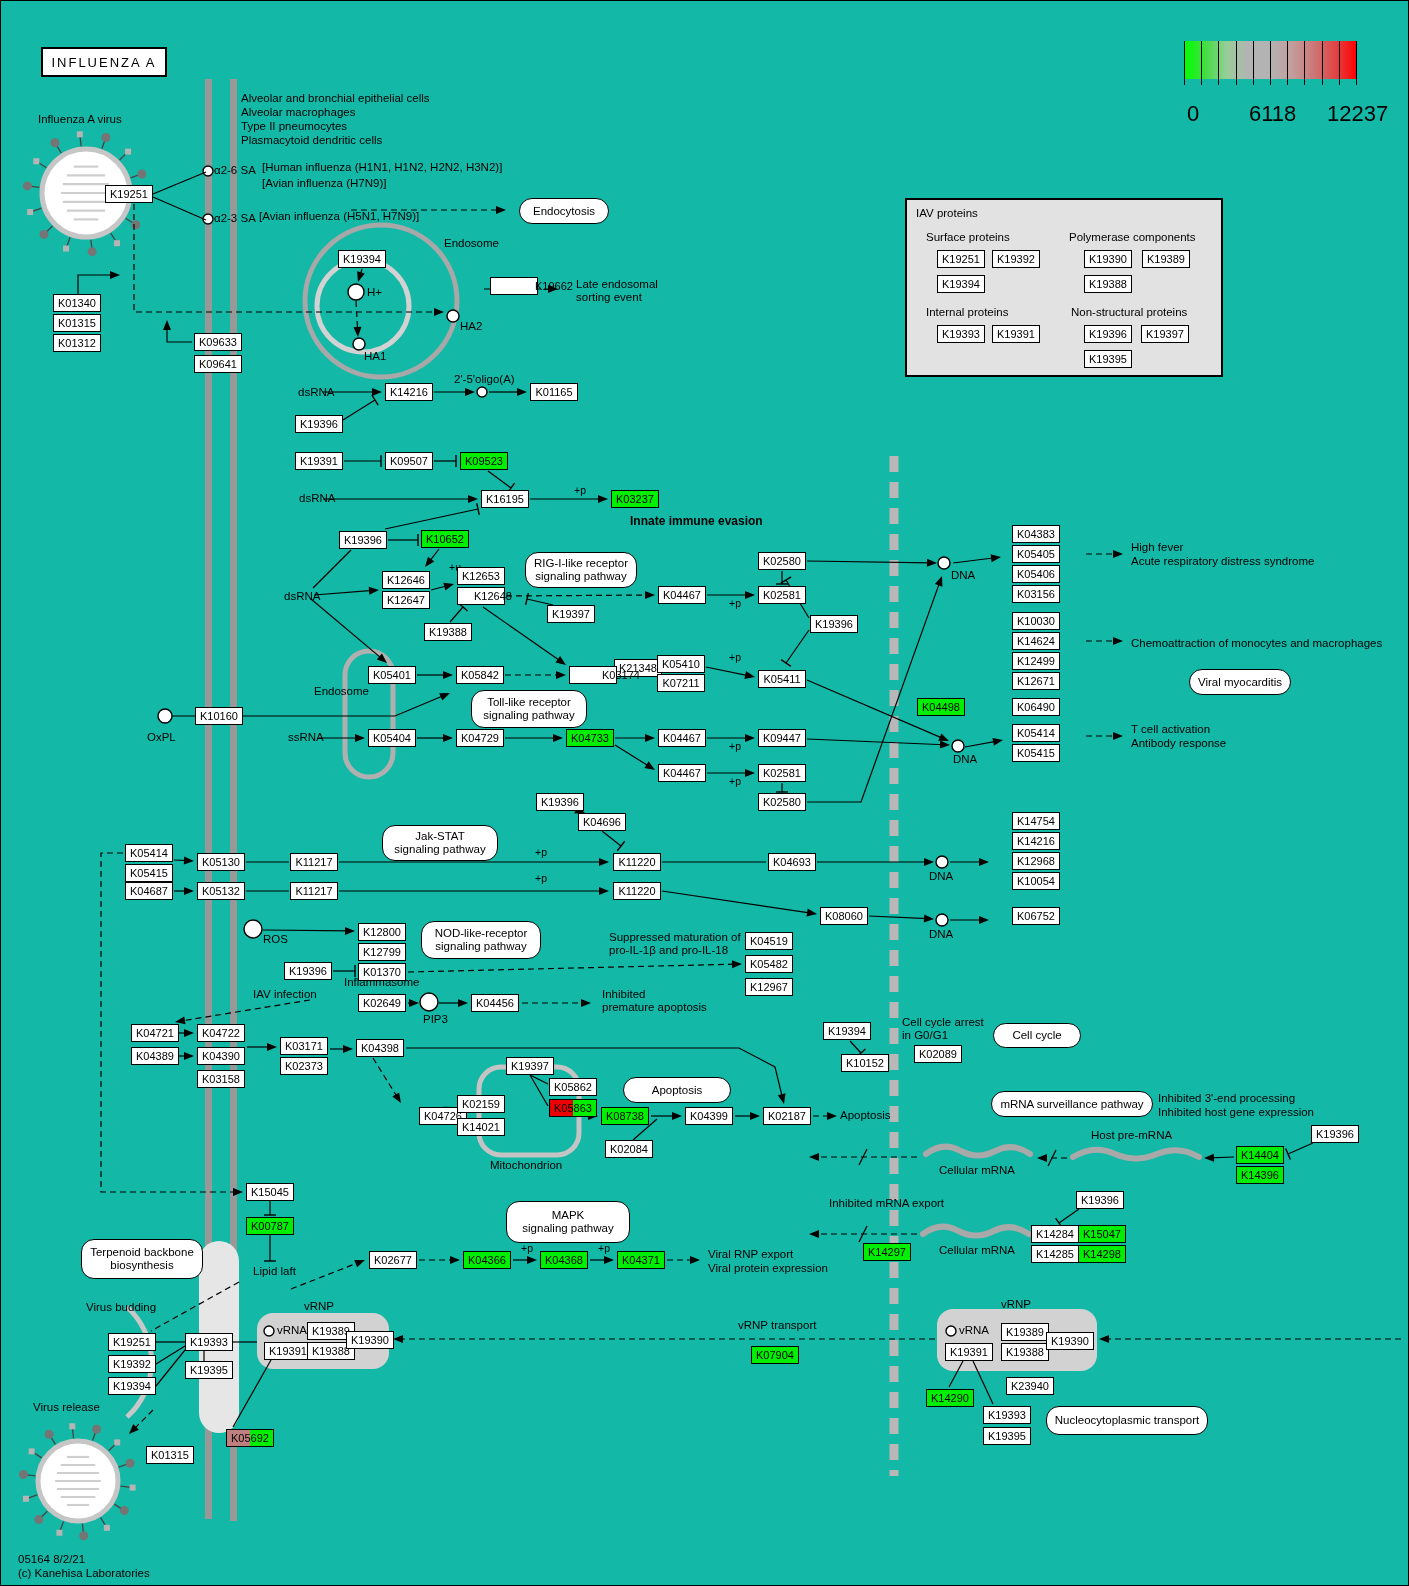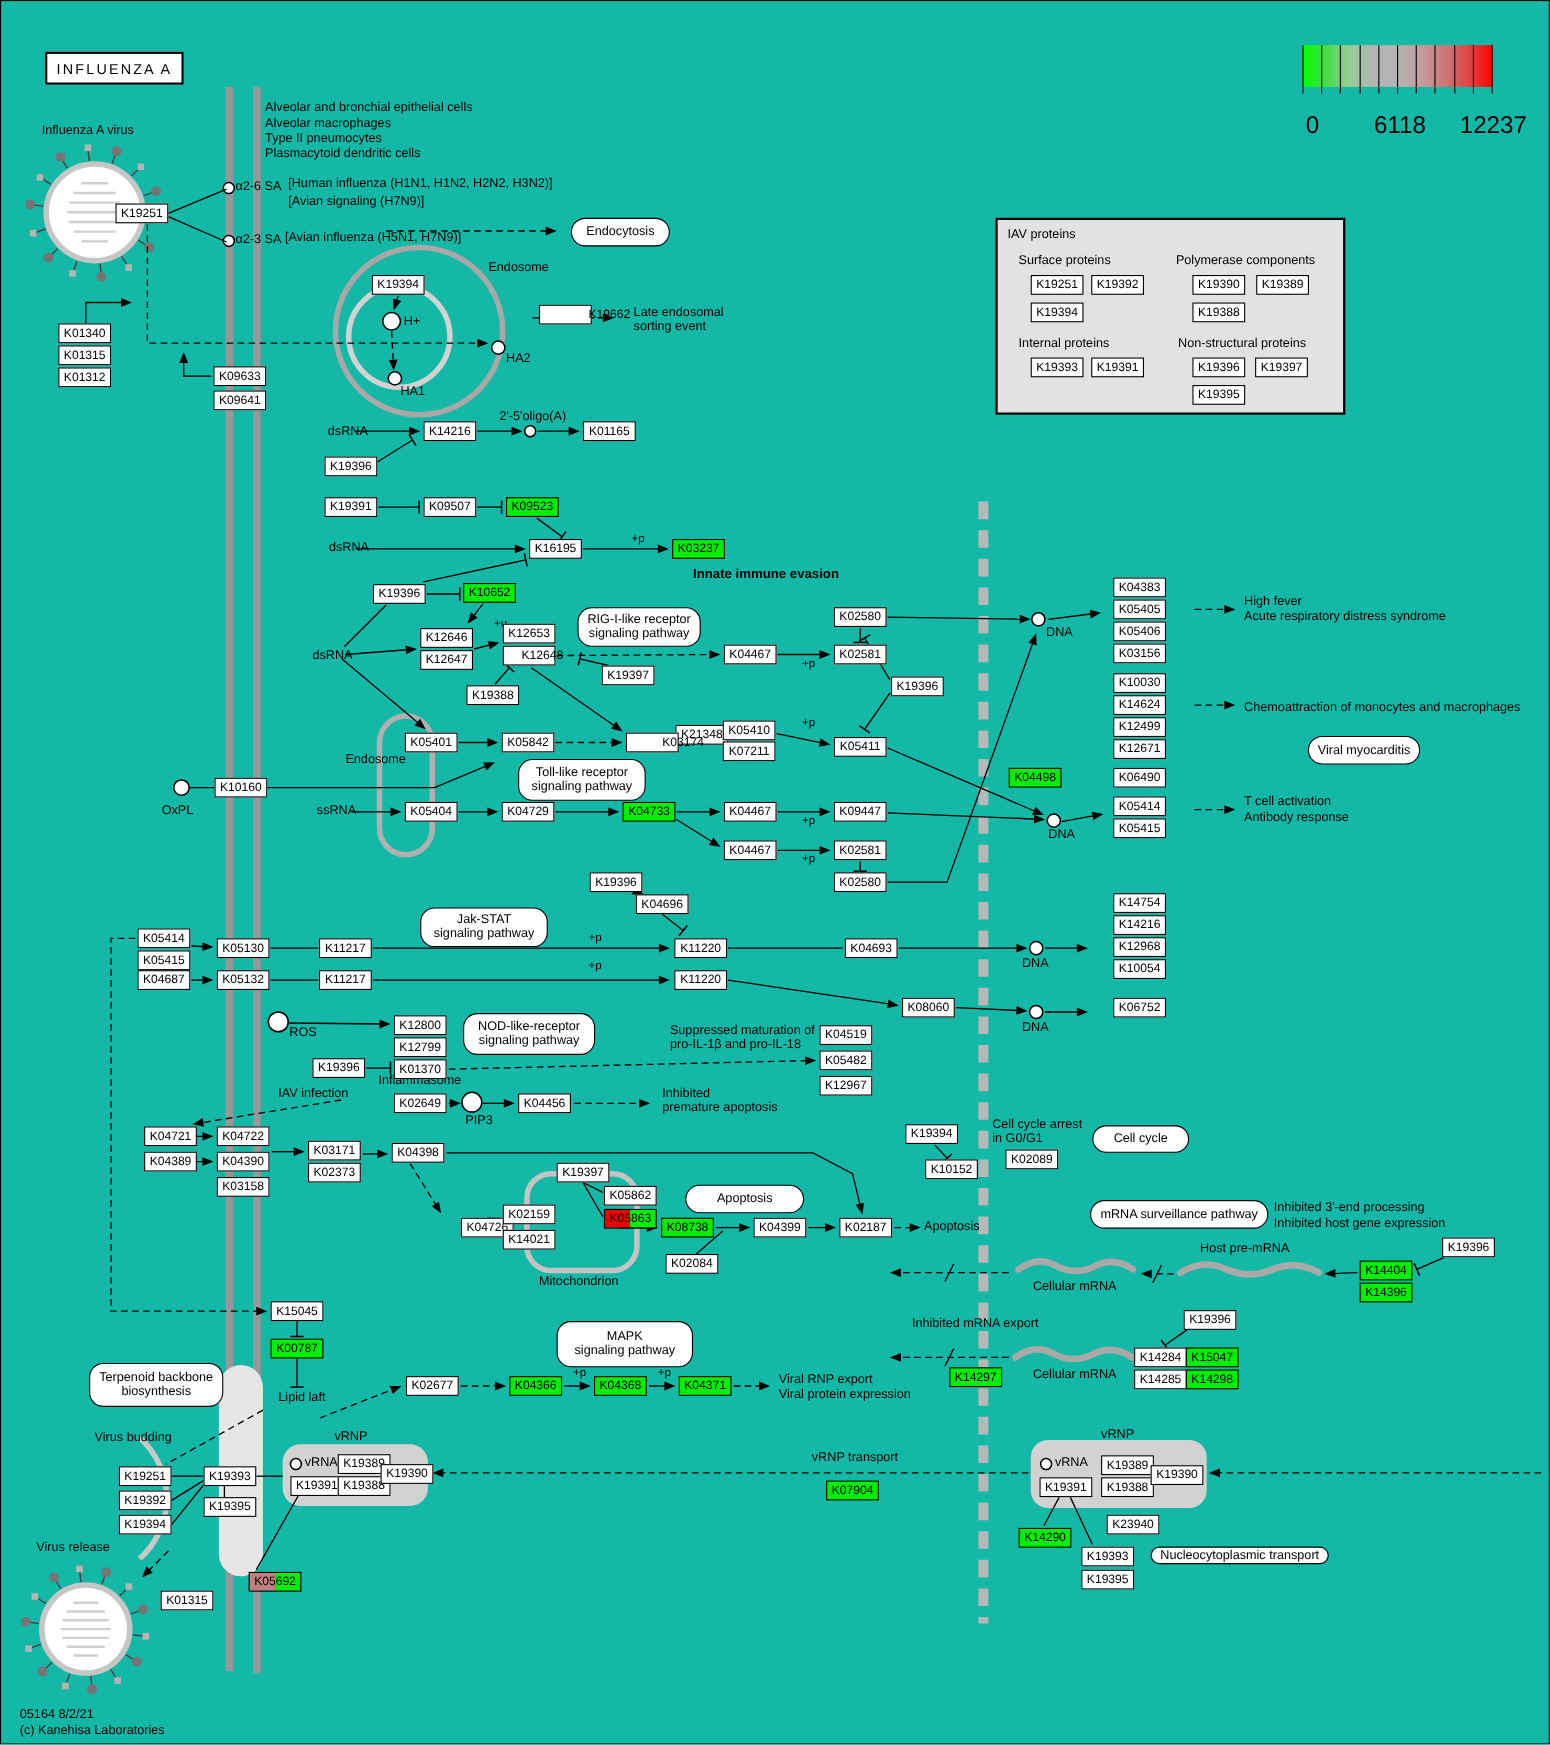--- a/index.html
+++ b/index.html
@@ -523,21 +523,21 @@
     <div class="gene" style="left: 982px; top: 1426px;">K19395</div>
     <div class="gene" style="left: 225px; top: 1428px; background: linear-gradient(90deg, rgb(192, 128, 128) 50%, rgb(0, 238, 0) 50%);">K05692</div>
     <div class="gene" style="left: 145px; top: 1445px;">K01315</div>
     <div class="lbl" style="left: 37px; top: 112px;">Influenza A virus</div>
     <div class="lbl" style="left: 240px; top: 91px;">Alveolar and bronchial epithelial cells</div>
     <div class="lbl" style="left: 240px; top: 105px;">Alveolar macrophages</div>
     <div class="lbl" style="left: 240px; top: 119px;">Type II pneumocytes</div>
     <div class="lbl" style="left: 240px; top: 133px;">Plasmacytoid dendritic cells</div>
     <div class="lbl" style="left: 213px; top: 163px;">α2-6 SA</div>
     <div class="lbl" style="left: 261px; top: 160px;">[Human influenza (H1N1, H1N2, H2N2, H3N2)]</div>
-    <div class="lbl" style="left: 261px; top: 176px;">[Avian signaling (H7N9)]</div>
+    <div class="lbl" style="left: 261px; top: 176px;">[Avian influenza (H7N9)]</div>
     <div class="lbl" style="left: 213px; top: 211px;">α2-3 SA</div>
     <div class="lbl" style="left: 258px; top: 209px;">[Avian influenza (H5N1, H7N9)]</div>
     <div class="lbl" style="left: 443px; top: 236px;">Endosome</div>
     <div class="lbl" style="left: 366px; top: 285px;">H+</div>
     <div class="lbl" style="left: 363px; top: 349px;">HA1</div>
     <div class="lbl" style="left: 459px; top: 319px;">HA2</div>
     <div class="lbl" style="left: 575px; top: 277px;">Late endosomal</div>
     <div class="lbl" style="left: 575px; top: 290px;">sorting event</div>
     <div class="lbl" style="left: 915px; top: 206px;">IAV proteins</div>
     <div class="lbl" style="left: 925px; top: 230px;">Surface proteins</div>
@@ -631,16 +631,16 @@
       <div>mRNA surveillance pathway</div>
     </div>
     <div class="pathway" style="left: 80px; top: 1238px; width: 122px; height: 40px;">
       <div>Terpenoid backbone</div>
       <div>biosynthesis</div>
     </div>
     <div class="pathway" style="left: 505px; top: 1200px; width: 124px; height: 42px;">
       <div>MAPK</div>
       <div>signaling pathway</div>
     </div>
-    <div class="pathway" style="left: 1045px; top: 1405px; width: 162px; height: 16px;">
+    <div class="pathway" style="left: 1045px; top: 1405px; width: 162px; height: 29px;">
       <div>Nucleocytoplasmic transport</div>
     </div>
   </div>
 
 </body></html>

